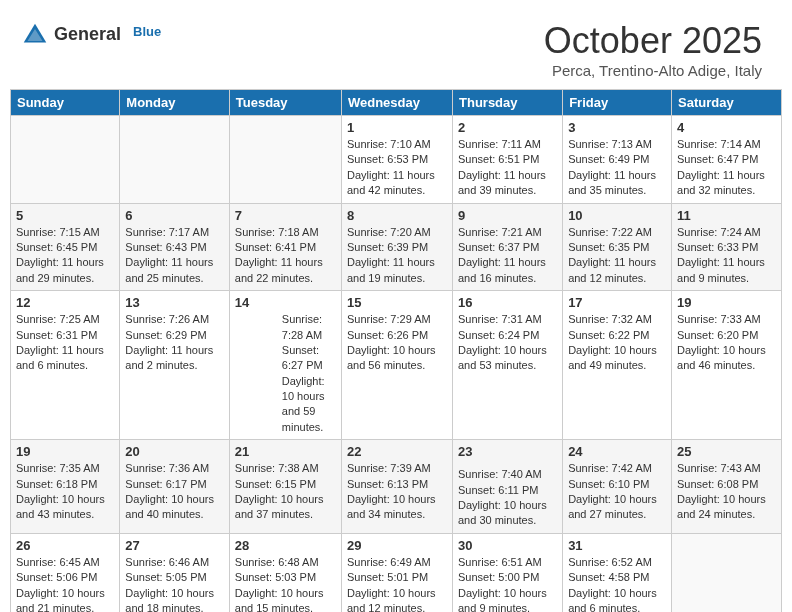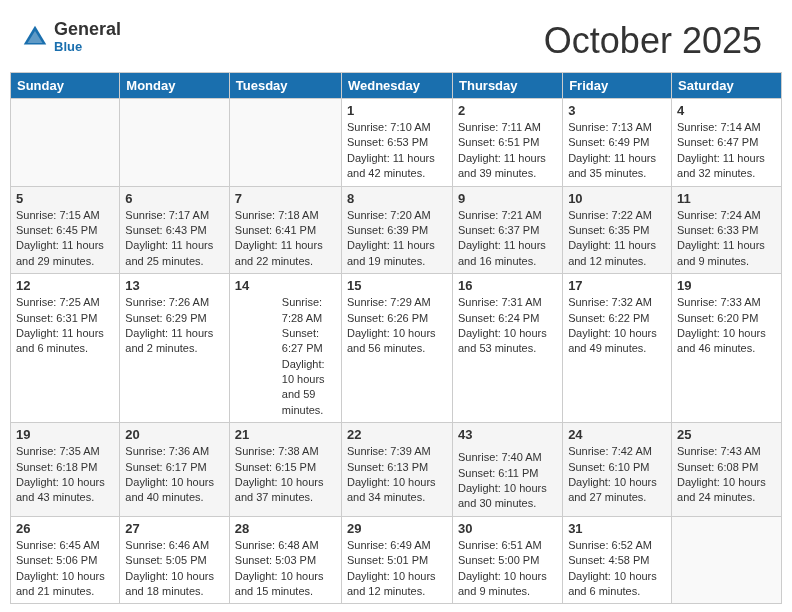--- a/index.html
+++ b/index.html
@@ -16,22 +16,23 @@
       align-items: flex-start;
       padding: 10px 20px 5px 10px;
     }
     .logo {
       display: flex;
       align-items: center;
       gap: 2px;
     }
     .logo-text {
       display: flex;
-      flex-direction: column;
+      flex-direction: row;
       line-height: 1.1;
+      gap: 12px;
     }
     .logo-general {
       font-size: 18px;
       font-weight: bold;
       color: #333;
     }
     .logo-blue {
       font-size: 13px;
       font-weight: bold;
       color: #1a6fae;
@@ -106,20 +107,21 @@
       <polygon points="20,5 35,30 5,30" fill="#1a6fae"></polygon>
       <polygon points="20,12 30,28 10,28" fill="#fff" opacity="0.3"></polygon>
     </svg>
     <div class="logo-text">
       <span class="logo-general">General</span>
       <span class="logo-blue">Blue</span>
     </div>
   </div>
   <div class="title-block">
     <div class="month-title">October 2025</div>
+    <div class="subtitle">Perca, Trentino-Alto Adige, Italy</div>
   </div>
 </div>
 
 <table class="calendar">
   <thead>
     <tr>
     <th>Sunday</th>
         <th>Monday</th>
         <th>Tuesday</th>
         <th>Wednesday</th>
@@ -265,21 +267,21 @@
 Sunset: 6:15 PM
 Daylight: 10 hours and 37 minutes.</div>
         </td>
         <td>
           <span class="day-number">22</span>
           <div class="day-info" style="white-space: pre-line;">Sunrise: 7:39 AM
 Sunset: 6:13 PM
 Daylight: 10 hours and 34 minutes.</div>
         </td>
         <td>
-          <span class="day-number">43</span>
+          <span class="day-number">23</span>
           <div class="day-info" style="white-space: pre-line; margin-top: 8px;">Sunrise: 7:40 AM
 Sunset: 6:11 PM
 Daylight: 10 hours and 30 minutes.</div>
         </td>
         <td>
           <span class="day-number">24</span>
           <div class="day-info" style="white-space: pre-line;">Sunrise: 7:42 AM
 Sunset: 6:10 PM
 Daylight: 10 hours and 27 minutes.</div>
         </td>

